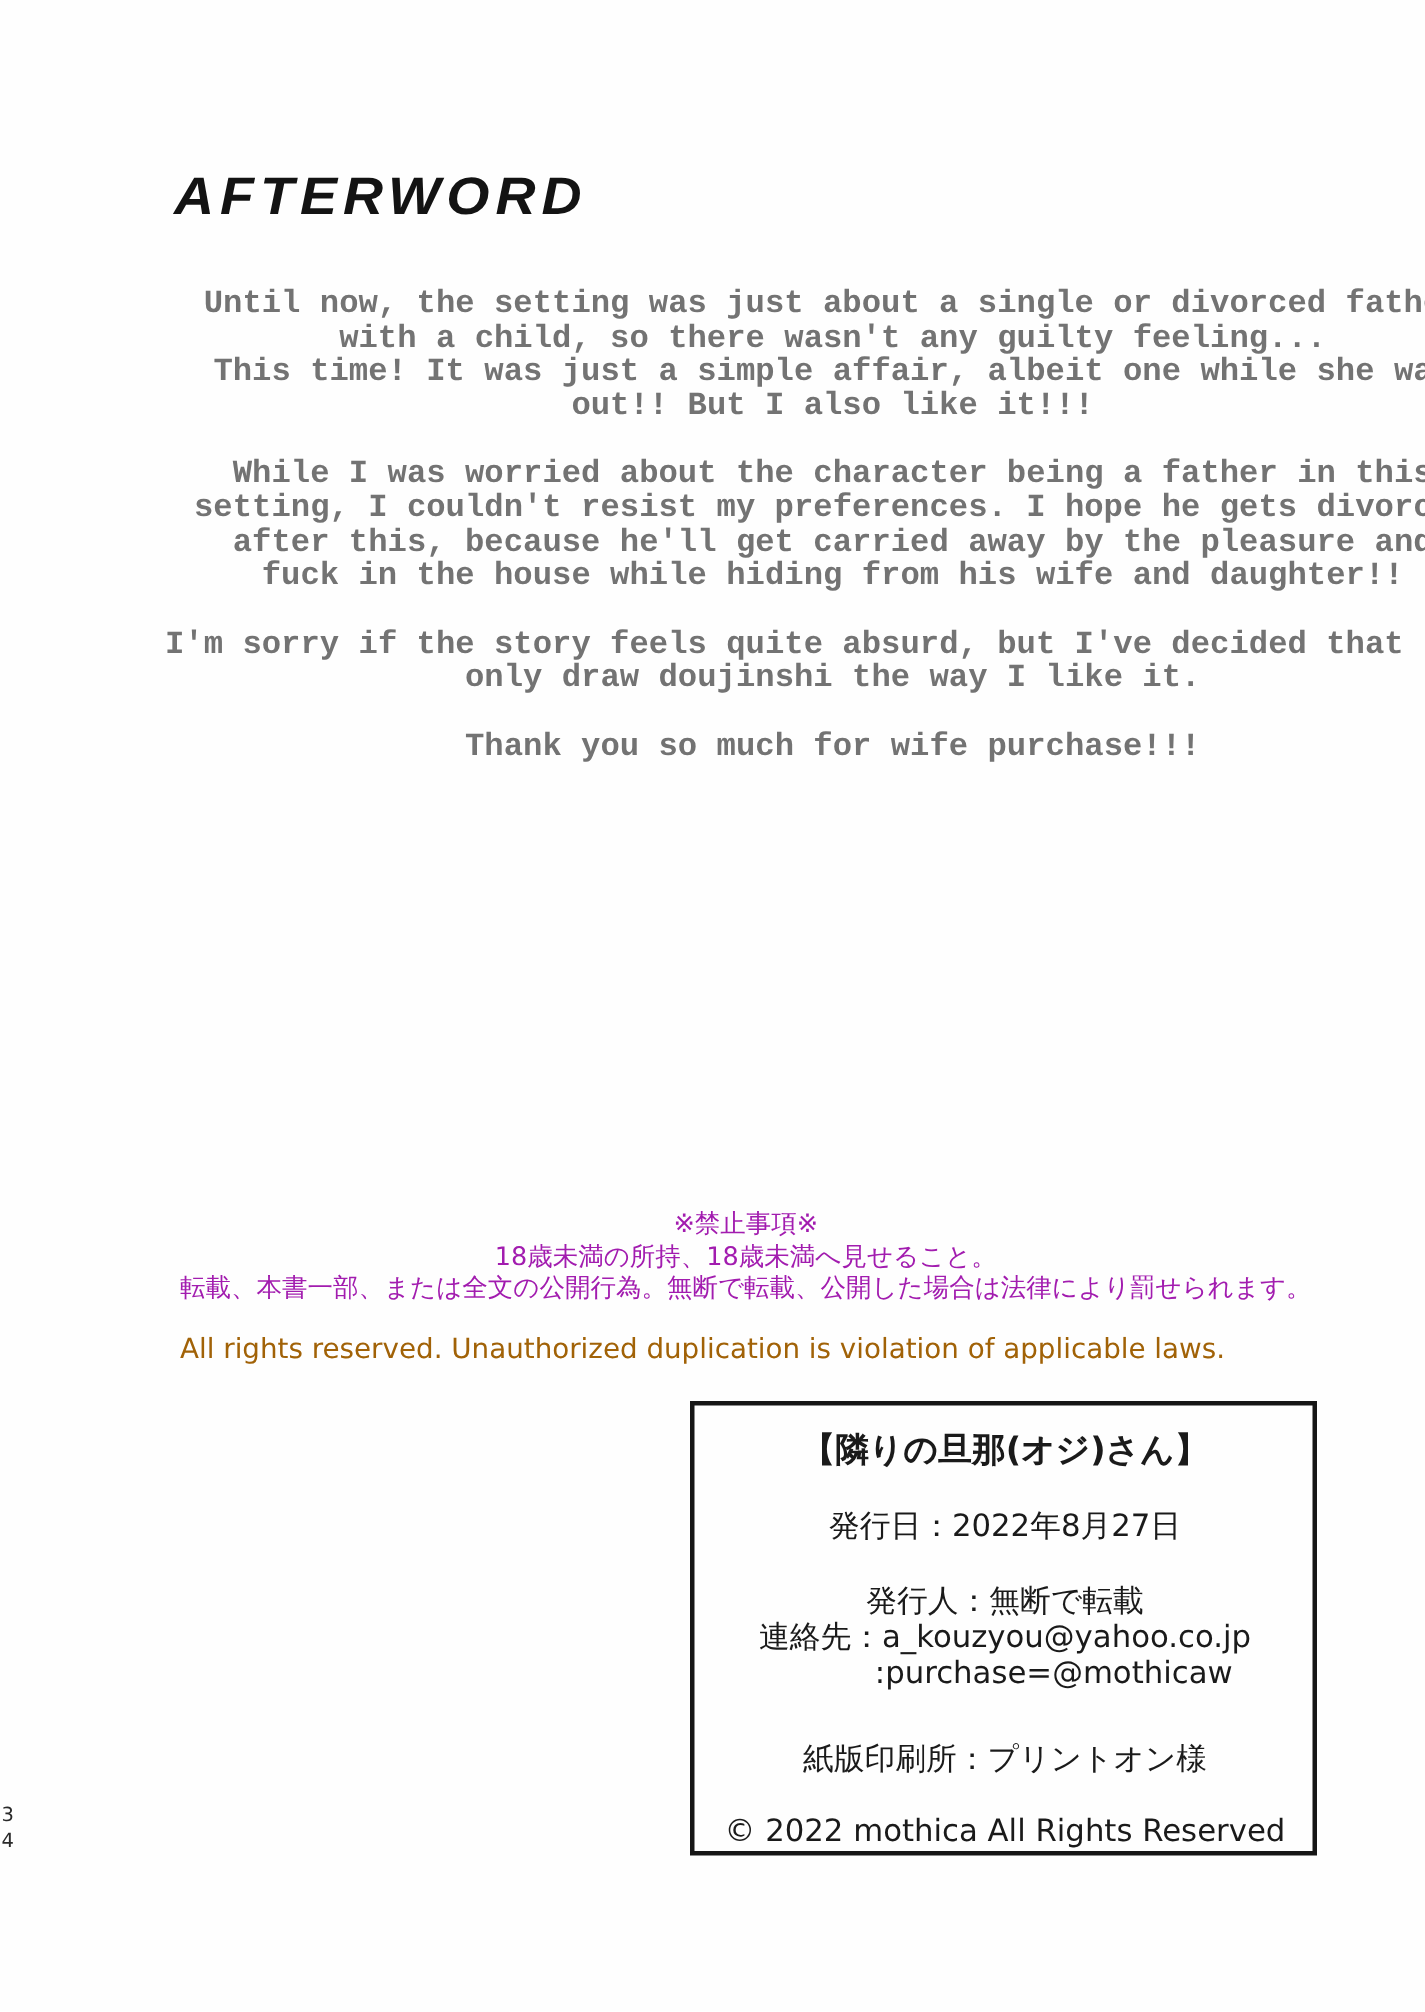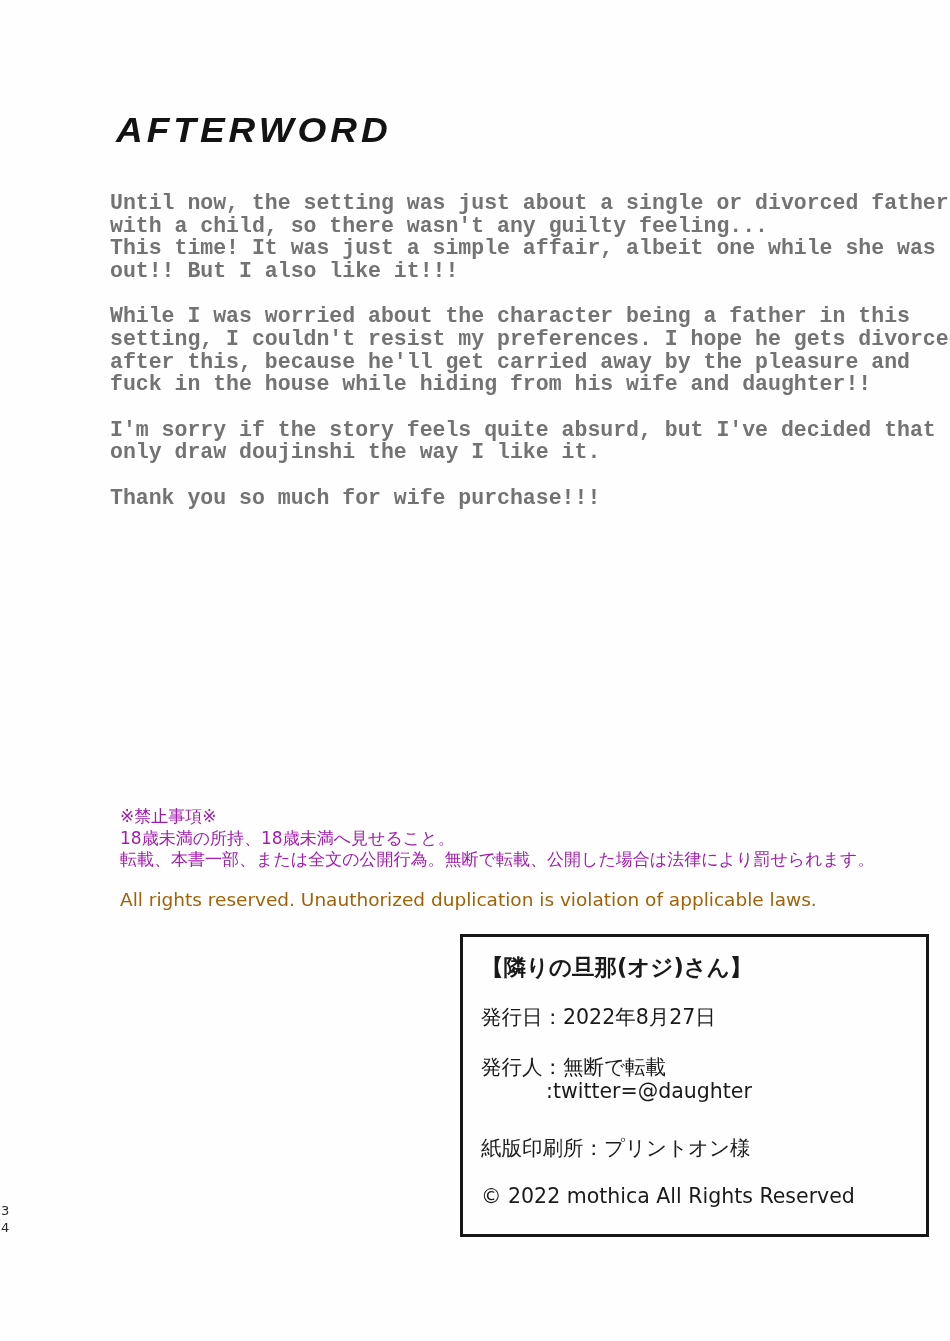--- a/index.html
+++ b/index.html
@@ -7,20 +7,21 @@
     padding: 0;
     background: #ffffff;
   }
   .page {
     position: relative;
     width: 950px;
     height: 1341px;
     background: #fefefe;
     overflow: hidden;
     color: #121212;
+    text-align: center;
   }
   .title {
     position: absolute;
     left: 116px;
     top: 110px;
     font-family: "Liberation Sans", sans-serif;
     font-weight: bold;
     font-style: italic;
     font-size: 37px;
     letter-spacing: 4px;
@@ -57,21 +58,21 @@
     top: 889px;
     font-family: "DejaVu Sans", "Liberation Sans", sans-serif;
     font-size: 18.5px;
     color: #a16207;
     white-space: pre;
   }
   .colophon {
     position: absolute;
     left: 460px;
     top: 934px;
-    width: 469px;
+    width: 418px;
     height: 303px;
     box-sizing: border-box;
     border: 3px solid #161616;
     background: #fefefe;
     padding: 19px 16px 0 18px;
     font-family: "DejaVu Sans", "Liberation Sans", sans-serif;
     font-size: 20.5px;
     color: #1a1a1a;
   }
   .colophon .c-line { white-space: pre; line-height: 23px; }
@@ -123,21 +124,22 @@
     <div class="notice-line">18歳未満の所持、18歳未満へ見せること。</div>
     <div class="notice-line">転載、本書一部、または全文の公開行為。無断で転載、公開した場合は法律により罰せられます。</div>
   </div>
 
   <div class="legal">All rights reserved. Unauthorized duplication is violation of applicable laws.</div>
 
   <div class="colophon">
     <div class="c-line c-title">【隣りの旦那(オジ)さん】</div>
     <div class="c-line c-published">発行日：2022年8月27日</div>
     <div class="c-line c-publisher">発行人：無断で転載</div>
-    <div class="c-line c-twitter">:twitter=@daughter</div>
+    <div class="c-line c-email">連絡先：a_kouzyou@yahoo.co.jp</div>
+    <div class="c-line c-twitter">:purchase=@mothicaw</div>
     <div class="c-line c-printer">紙版印刷所：プリントオン様</div>
     <div class="c-line c-copyright">© 2022 mothica All Rights Reserved</div>
   </div>
 
   <div class="page-number">3
 4</div>
 
 </div>
 
 </body></html>

